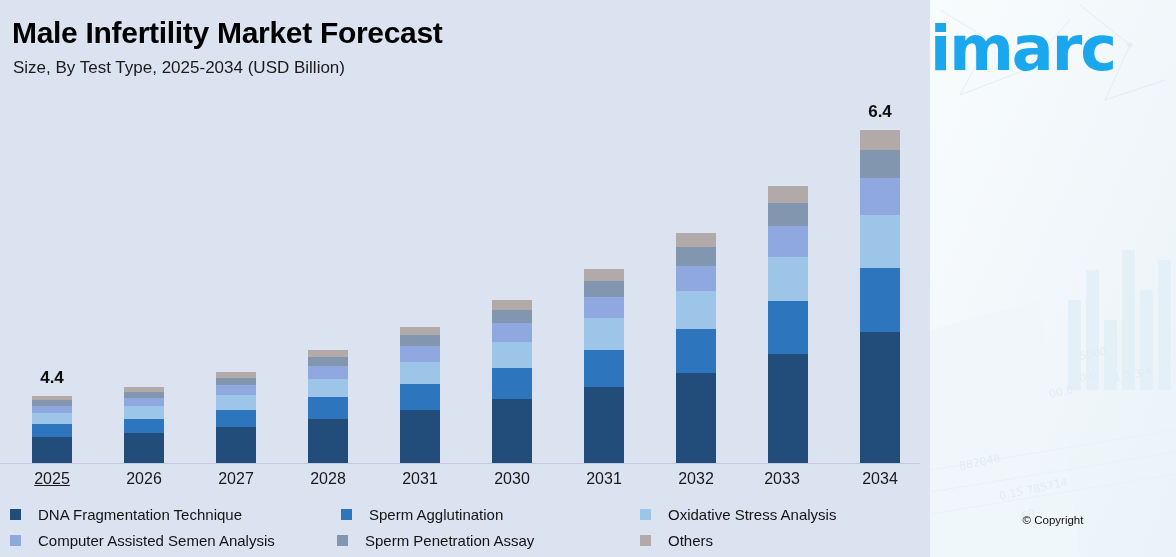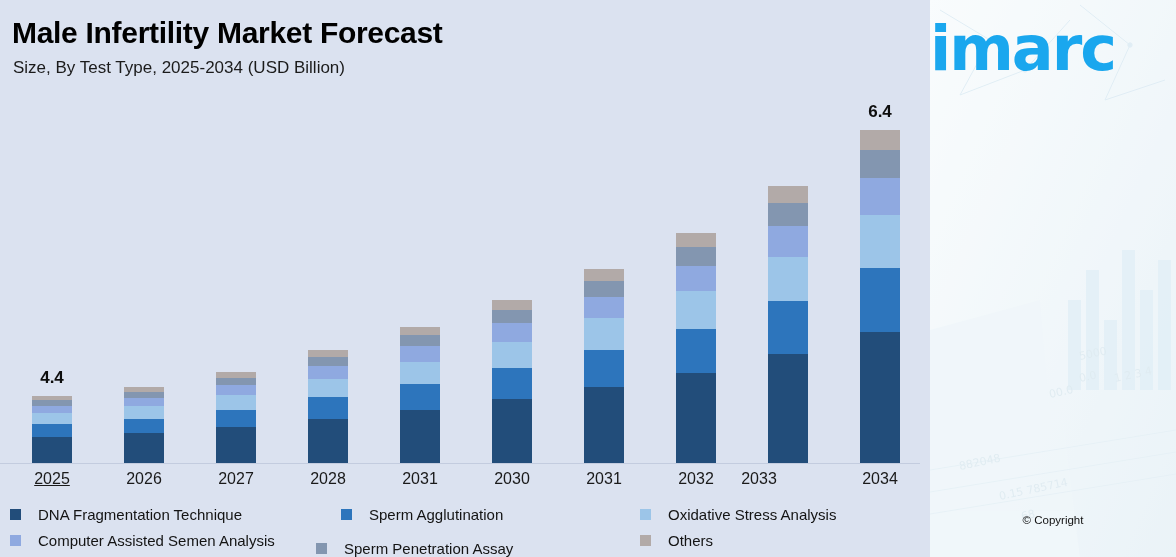--- a/index.html
+++ b/index.html
@@ -211,42 +211,42 @@
       </div>
     <div id="ticks-layer">
         <div class="xtick" style="left: 6px; text-decoration: underline;">2025</div>
         <div class="xtick" style="left: 98px;">2026</div>
         <div class="xtick" style="left: 190px;">2027</div>
         <div class="xtick" style="left: 282px;">2028</div>
         <div class="xtick" style="left: 374px;">2031</div>
         <div class="xtick" style="left: 466px;">2030</div>
         <div class="xtick" style="left: 558px; text-align: center;">2031</div>
         <div class="xtick" style="left: 650px;">2032</div>
-        <div class="xtick" style="left: 713px;">2033</div>
+        <div class="xtick" style="left: 736px;">2033</div>
         <div class="xtick" style="left: 834px;">2034</div>
       </div>
 
     <div id="legend">
         <div class="legend-item" style="left: 10px; top: 3px;">
           <span class="swatch" style="background: rgb(34, 77, 122);"></span>
           <span>DNA Fragmentation Technique</span>
         </div>
         <div class="legend-item" style="left: 325px; top: 3px; margin-left: 16px;">
           <span class="swatch" style="background: rgb(45, 117, 188);"></span>
           <span>Sperm Agglutination</span>
         </div>
         <div class="legend-item" style="left: 640px; top: 3px;">
           <span class="swatch" style="background: rgb(156, 197, 232);"></span>
           <span>Oxidative Stress Analysis</span>
         </div>
         <div class="legend-item" style="left: 10px; top: 29px;">
           <span class="swatch" style="background: rgb(143, 169, 224);"></span>
           <span>Computer Assisted Semen Analysis</span>
         </div>
-        <div class="legend-item" style="left: 316px; top: 29px; margin-top: 8px;">
+        <div class="legend-item" style="left: 337px; top: 29px;">
           <span class="swatch" style="background: rgb(131, 150, 176);"></span>
           <span>Sperm Penetration Assay</span>
         </div>
         <div class="legend-item" style="left: 640px; top: 29px;">
           <span class="swatch" style="background: rgb(178, 170, 168);"></span>
           <span>Others</span>
         </div>
       </div>
   </div>
 

